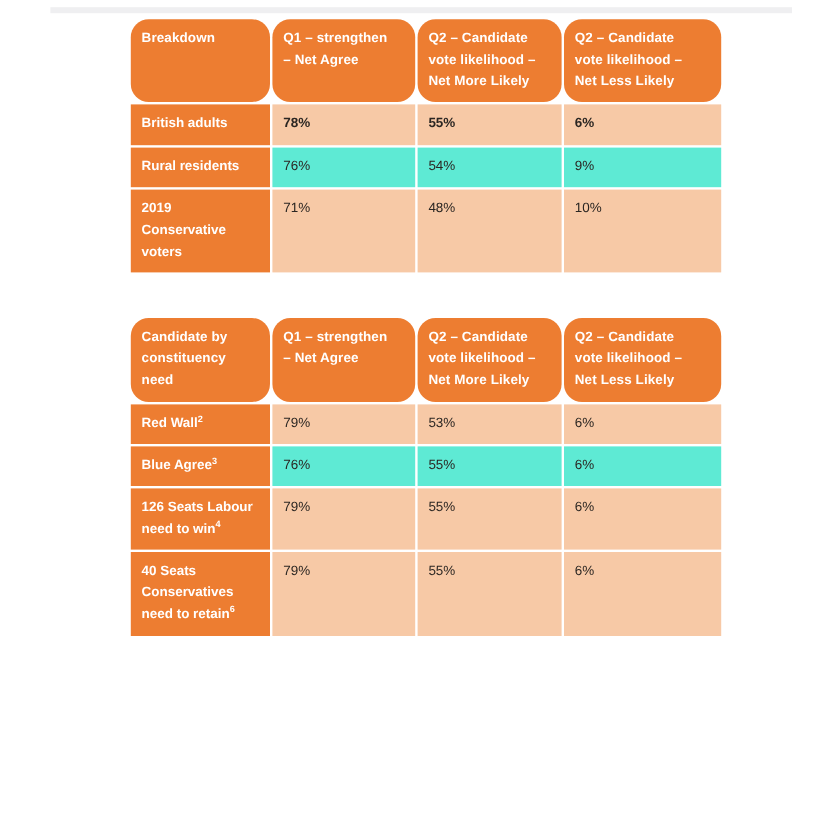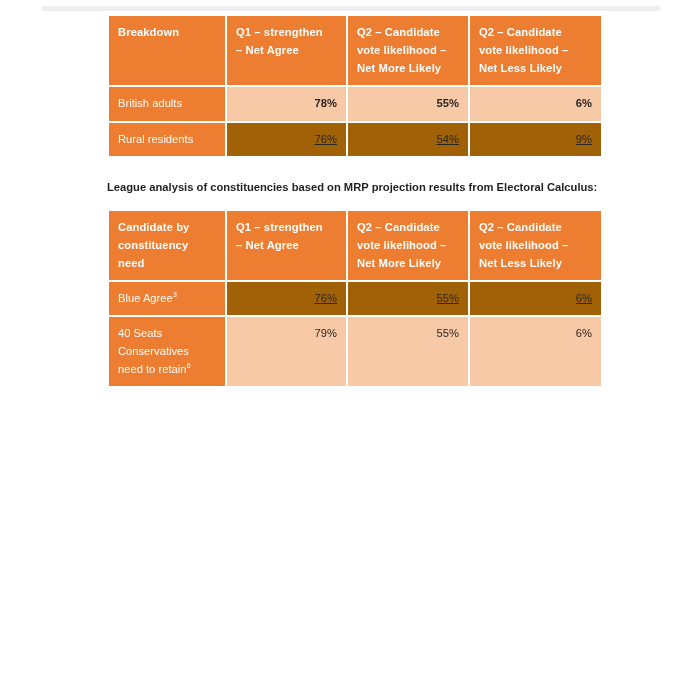--- a/index.html
+++ b/index.html
@@ -50,37 +50,37 @@
     line-height: 1.62;
     text-align: left;
   }
 
   
   table.ot thead th {
     background: #ED7D31;
     color: #ffffff;
     font-weight: bold;
     letter-spacing: .1px;
+    border-radius: 15px;
   }
   table.ot thead th.h-first { }
 
   
   table.ot tbody td.lab {
     background: #ED7D31;
     color: #ffffff;
-    font-weight: normal;
+    font-weight: bold;
   }
 
   
   table.ot tbody tr.band-a td.val { background: #F7C9A6; }
-  table.ot tbody tr.band-b td.val { background: #a16207; text-decoration: underline; }
+  table.ot tbody tr.band-b td.val { background: #5eead4; }
   table.ot tbody td.val {
     color: #2b2622;
     font-weight: normal;
-    text-align: right;
   }
   table.ot tbody tr.hl td.val {
     font-weight: bold;
   }
 
   
   col.c1 { width: 116px; }
   col.c2 { width: 119px; }
   col.c3 { width: 120px; }
   col.c4 { width: 131px; }
@@ -148,26 +148,31 @@
         <td class="val">78%</td>
         <td class="val">55%</td>
         <td class="val">6%</td>
       </tr>
       <tr class="band-b">
         <td class="lab">Rural residents</td>
         <td class="val">76%</td>
         <td class="val">54%</td>
         <td class="val">9%</td>
       </tr>
+      <tr class="band-a">
+        <td class="lab">2019 Conservative voters</td>
+        <td class="val">71%</td>
+        <td class="val">48%</td>
+        <td class="val">10%</td>
+      </tr>
     </tbody>
   </table>
 
   <div class="spacer-mid"></div>
 
-  <p class="caption">League analysis of constituencies based on MRP projection results from Electoral Calculus:</p>
 
   <div class="spacer-mid2"></div>
 
   <table class="ot">
     <colgroup>
       <col class="c1">
         <col class="c2">
         <col class="c3">
         <col class="c4">
     </colgroup>
@@ -188,27 +193,39 @@
           <span>Net More Likely</span>
         </th>
         <th>
           <span>Q2 – Candidate</span><br>
           <span>vote likelihood –</span><br>
           <span>Net Less Likely</span>
         </th>
       </tr>
     </thead>
     <tbody>
+      <tr class="band-a">
+        <td class="lab"><span>Red Wall</span><sup>2</sup></td>
+        <td class="val">79%</td>
+        <td class="val">53%</td>
+        <td class="val">6%</td>
+      </tr>
       <tr class="band-b">
         <td class="lab"><span>Blue Agree</span><sup>3</sup></td>
         <td class="val">76%</td>
         <td class="val">55%</td>
         <td class="val">6%</td>
       </tr>
       <tr class="band-a">
+        <td class="lab"><span>126 Seats Labour need to win</span><sup>4</sup></td>
+        <td class="val">79%</td>
+        <td class="val">55%</td>
+        <td class="val">6%</td>
+      </tr>
+      <tr class="band-a">
         <td class="lab"><span>40 Seats Conservatives need to retain</span><sup>6</sup></td>
         <td class="val">79%</td>
         <td class="val">55%</td>
         <td class="val">6%</td>
       </tr>
     </tbody>
   </table>
 
 </div>
 

